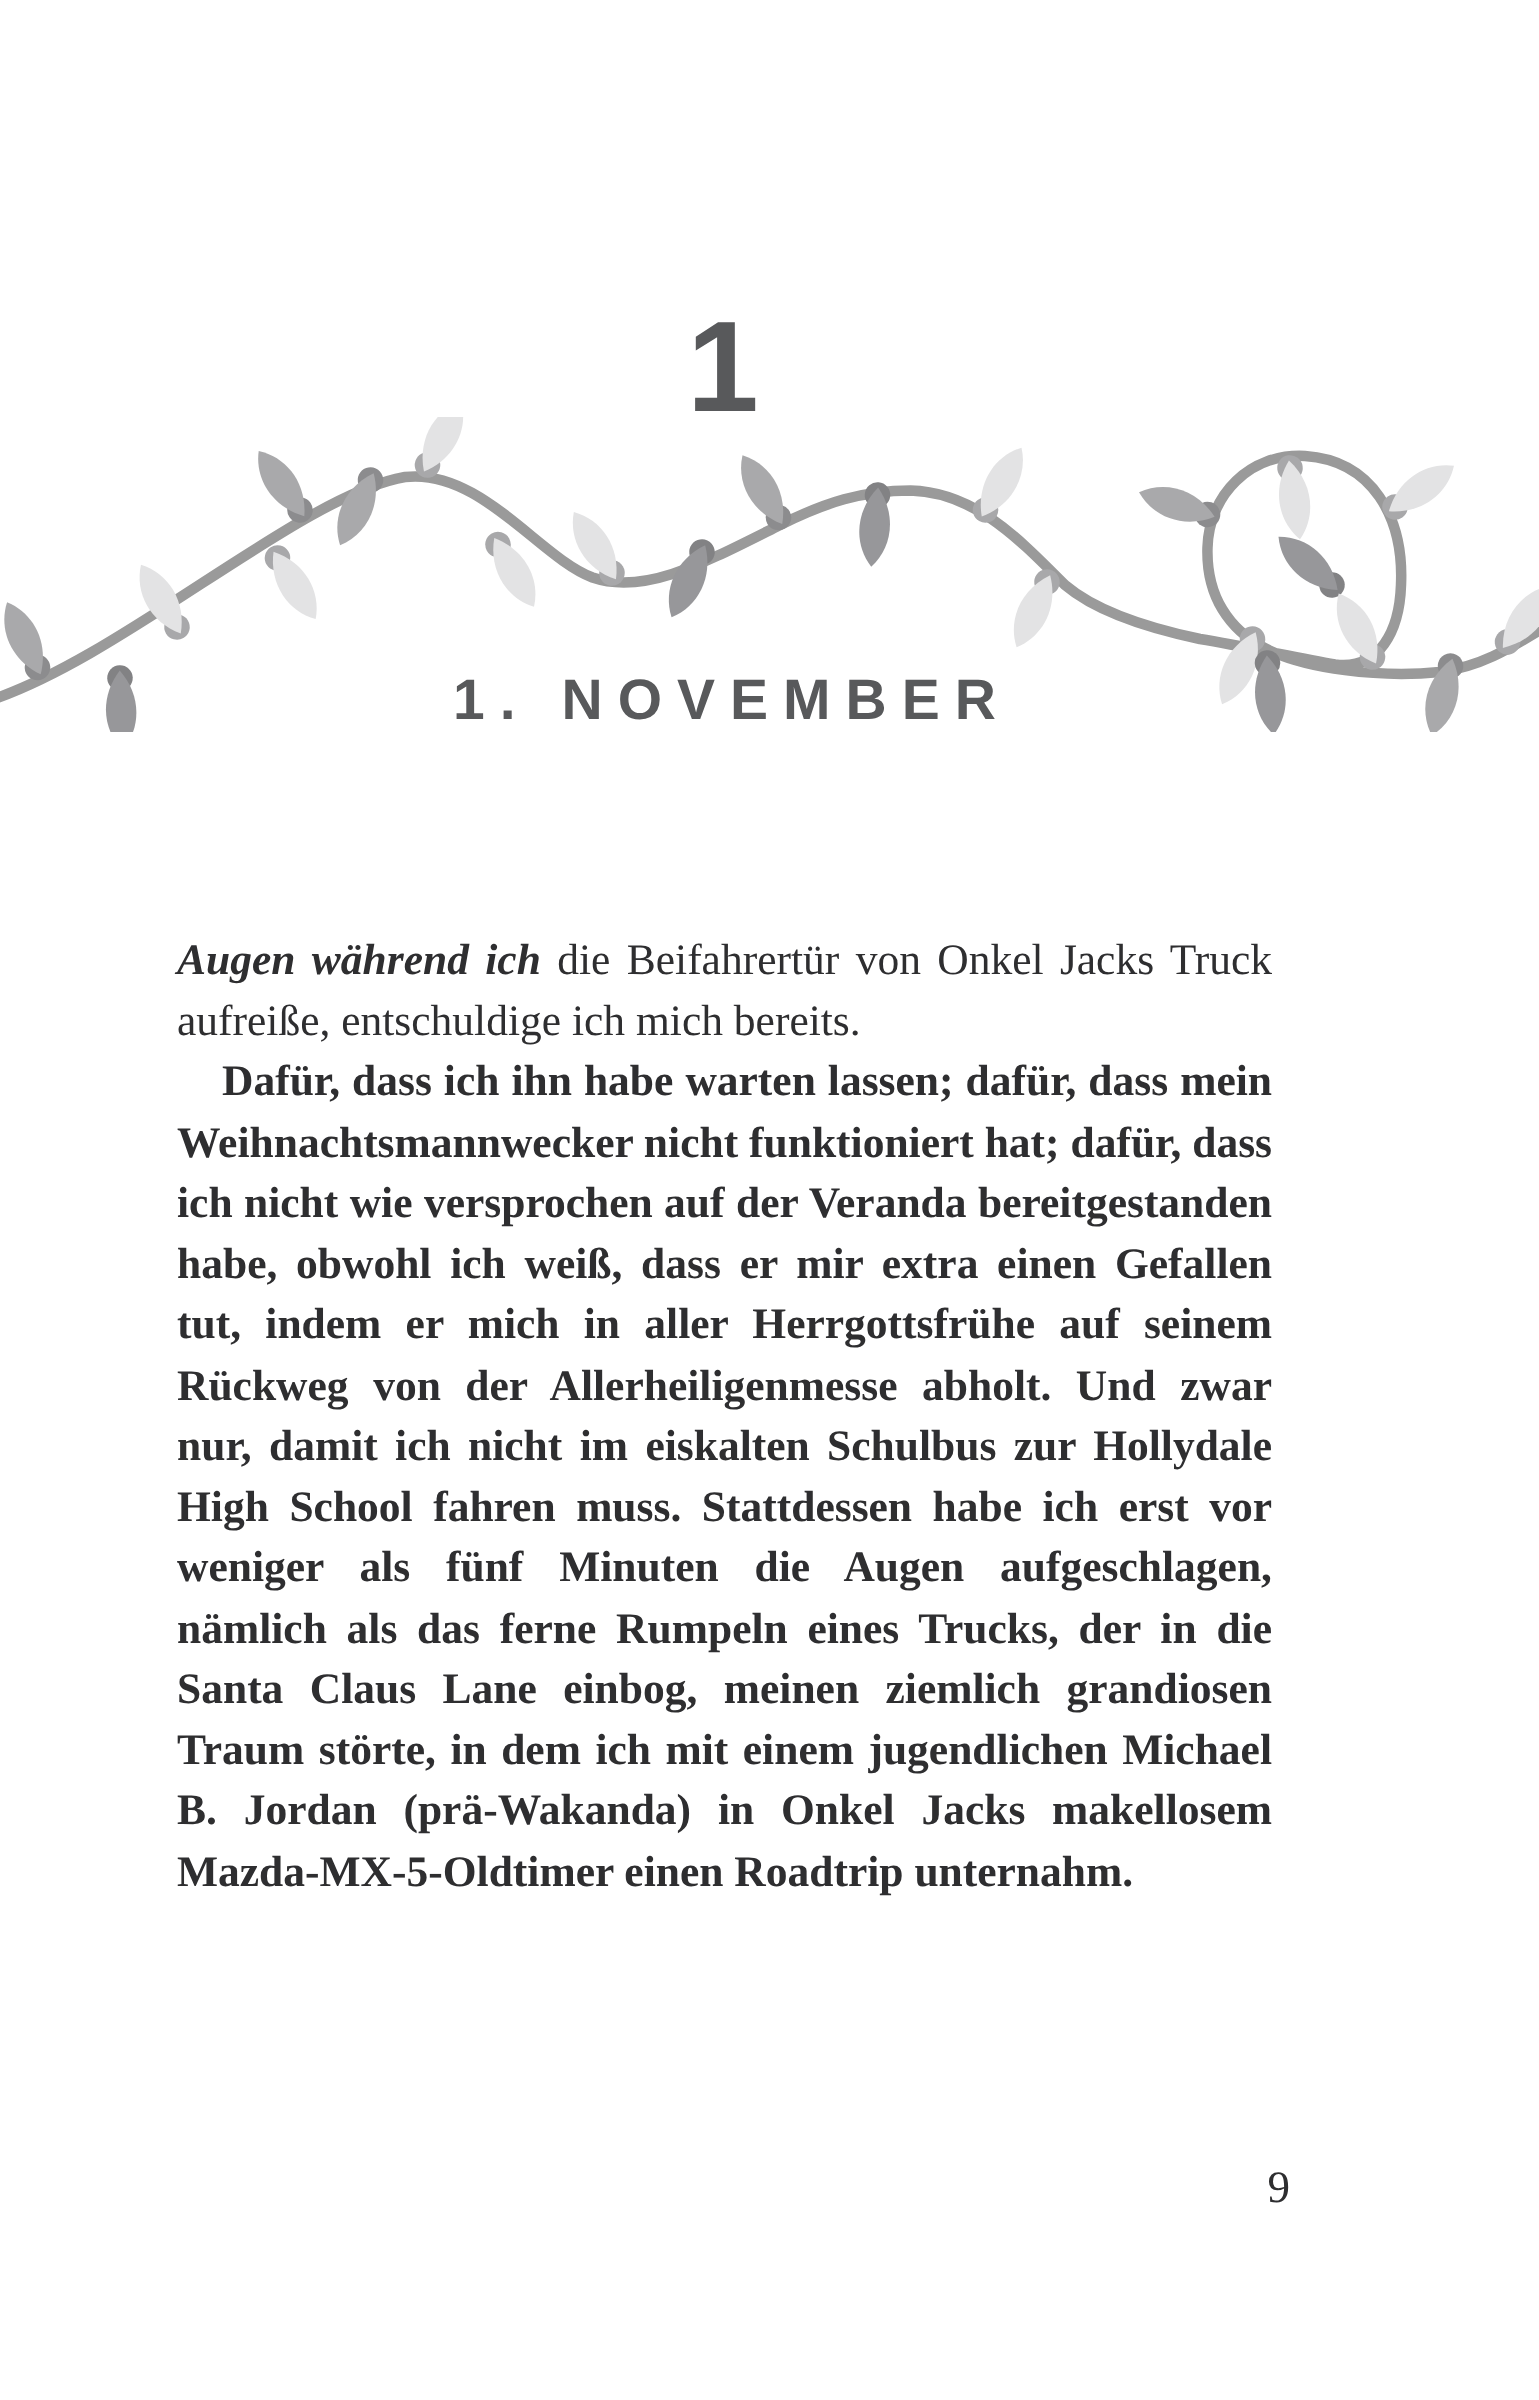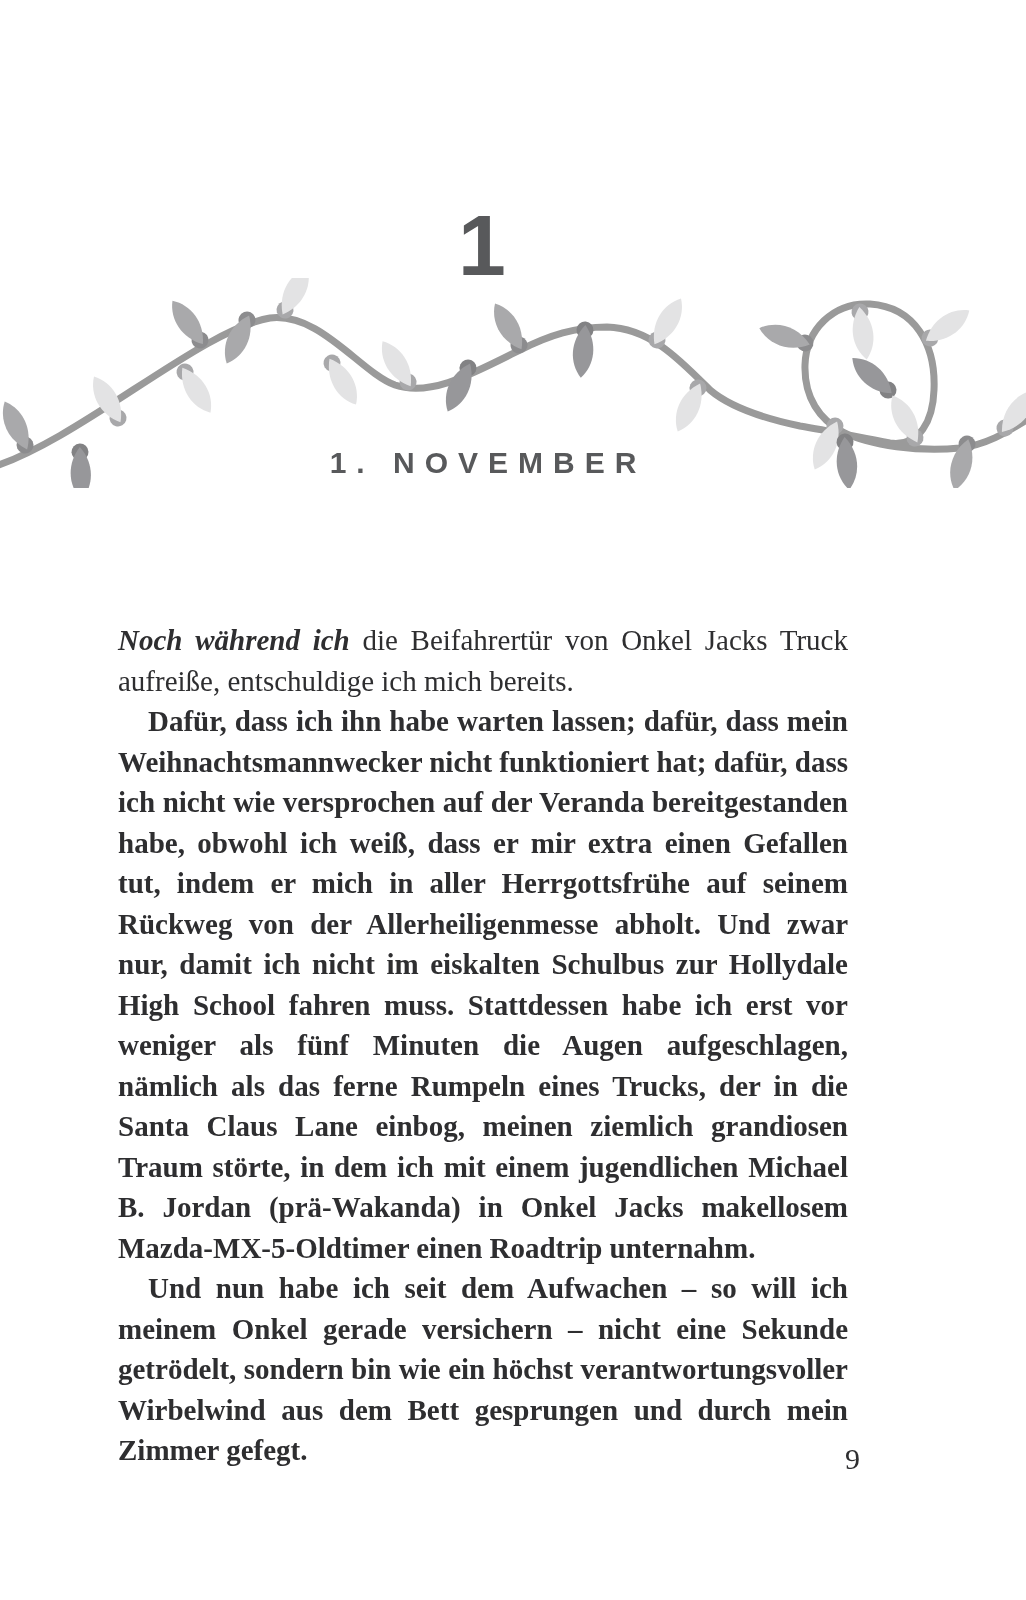--- a/index.html
+++ b/index.html
@@ -27,21 +27,21 @@
   .bulb-shape .bulb{fill:var(--bf,#ccc);}
   .bulb-shape .sock{fill:var(--sf,#999);}
   .bl{--bf:var(--bulb-light,#e3e3e4);--sf:var(--sock-light,#a8a8aa);}
   .bm{--bf:var(--bulb-mid,#a9a9ab);--sf:var(--sock-mid,#8c8c8e);}
   .bd{--bf:var(--bulb-dark,#97979a);--sf:var(--sock-dark,#828284);}
   .chapter-title{
     position:absolute;top:446px;left:0;width:976px;
     text-align:center;
     font-family:"Liberation Sans", sans-serif;
     font-weight:bold;
-    font-size:30px;
+    font-size:38px;
     letter-spacing:10px;
     color:var(--heading-color,#58595b);
   }
   .body-text{
     position:absolute;top:620px;left:118px;width:730px;
     font-size:29px;
     line-height:40.5px;
     color:var(--body-color,#2e2e30);
     text-align:justify;
   }
@@ -104,20 +104,19 @@
     <use href="#bulbshape" class="bl" transform="translate(835 426) rotate(205)"></use>
     <use href="#bulbshape" class="bd" transform="translate(845 442) rotate(175)"></use>
     <use href="#bulbshape" class="bl" transform="translate(915 438) rotate(-28)"></use>
     <use href="#bulbshape" class="bm" transform="translate(967 444) rotate(195)"></use>
     <use href="#bulbshape" class="bl" transform="translate(1005 428) rotate(38)"></use>
   </svg>
 
   <div class="chapter-title">1. NOVEMBER</div>
 
   <div class="body-text">
-      <p><span class="lead">Noch während ich</span> die Beifahrertür von Onkel Jacks Truck aufreiße, entschuldige ich mich bereits.</p>
+      <p><span class="lead">Augen während ich</span> die Beifahrertür von Onkel Jacks Truck aufreiße, entschuldige ich mich bereits.</p>
       <p class="ind">Dafür, dass ich ihn habe warten lassen; dafür, dass mein Weihnachtsmannwecker nicht funktioniert hat; dafür, dass ich nicht wie versprochen auf der Veranda bereitgestanden habe, obwohl ich weiß, dass er mir extra einen Gefallen tut, indem er mich in aller Herrgottsfrühe auf seinem Rückweg von der Allerheiligenmesse abholt. Und zwar nur, damit ich nicht im eiskalten Schulbus zur Hollydale High School fahren muss. Stattdessen habe ich erst vor weniger als fünf Minuten die Augen aufgeschlagen, nämlich als das ferne Rumpeln eines Trucks, der in die Santa Claus Lane einbog, meinen ziemlich grandiosen Traum störte, in dem ich mit einem jugendlichen Michael B. Jordan (prä-Wakanda) in Onkel Jacks makellosem Mazda-MX-5-Oldtimer einen Roadtrip unternahm.</p>
-      <p class="ind">Und nun habe ich seit dem Aufwachen – so will ich meinem Onkel gerade versichern – nicht eine Sekunde getrödelt, sondern bin wie ein höchst verantwortungsvoller Wirbelwind aus dem Bett gesprungen und durch mein Zimmer gefegt.</p>
     </div>
 
   <div class="page-number">9</div>
 
 </div>
 
 </body></html>

